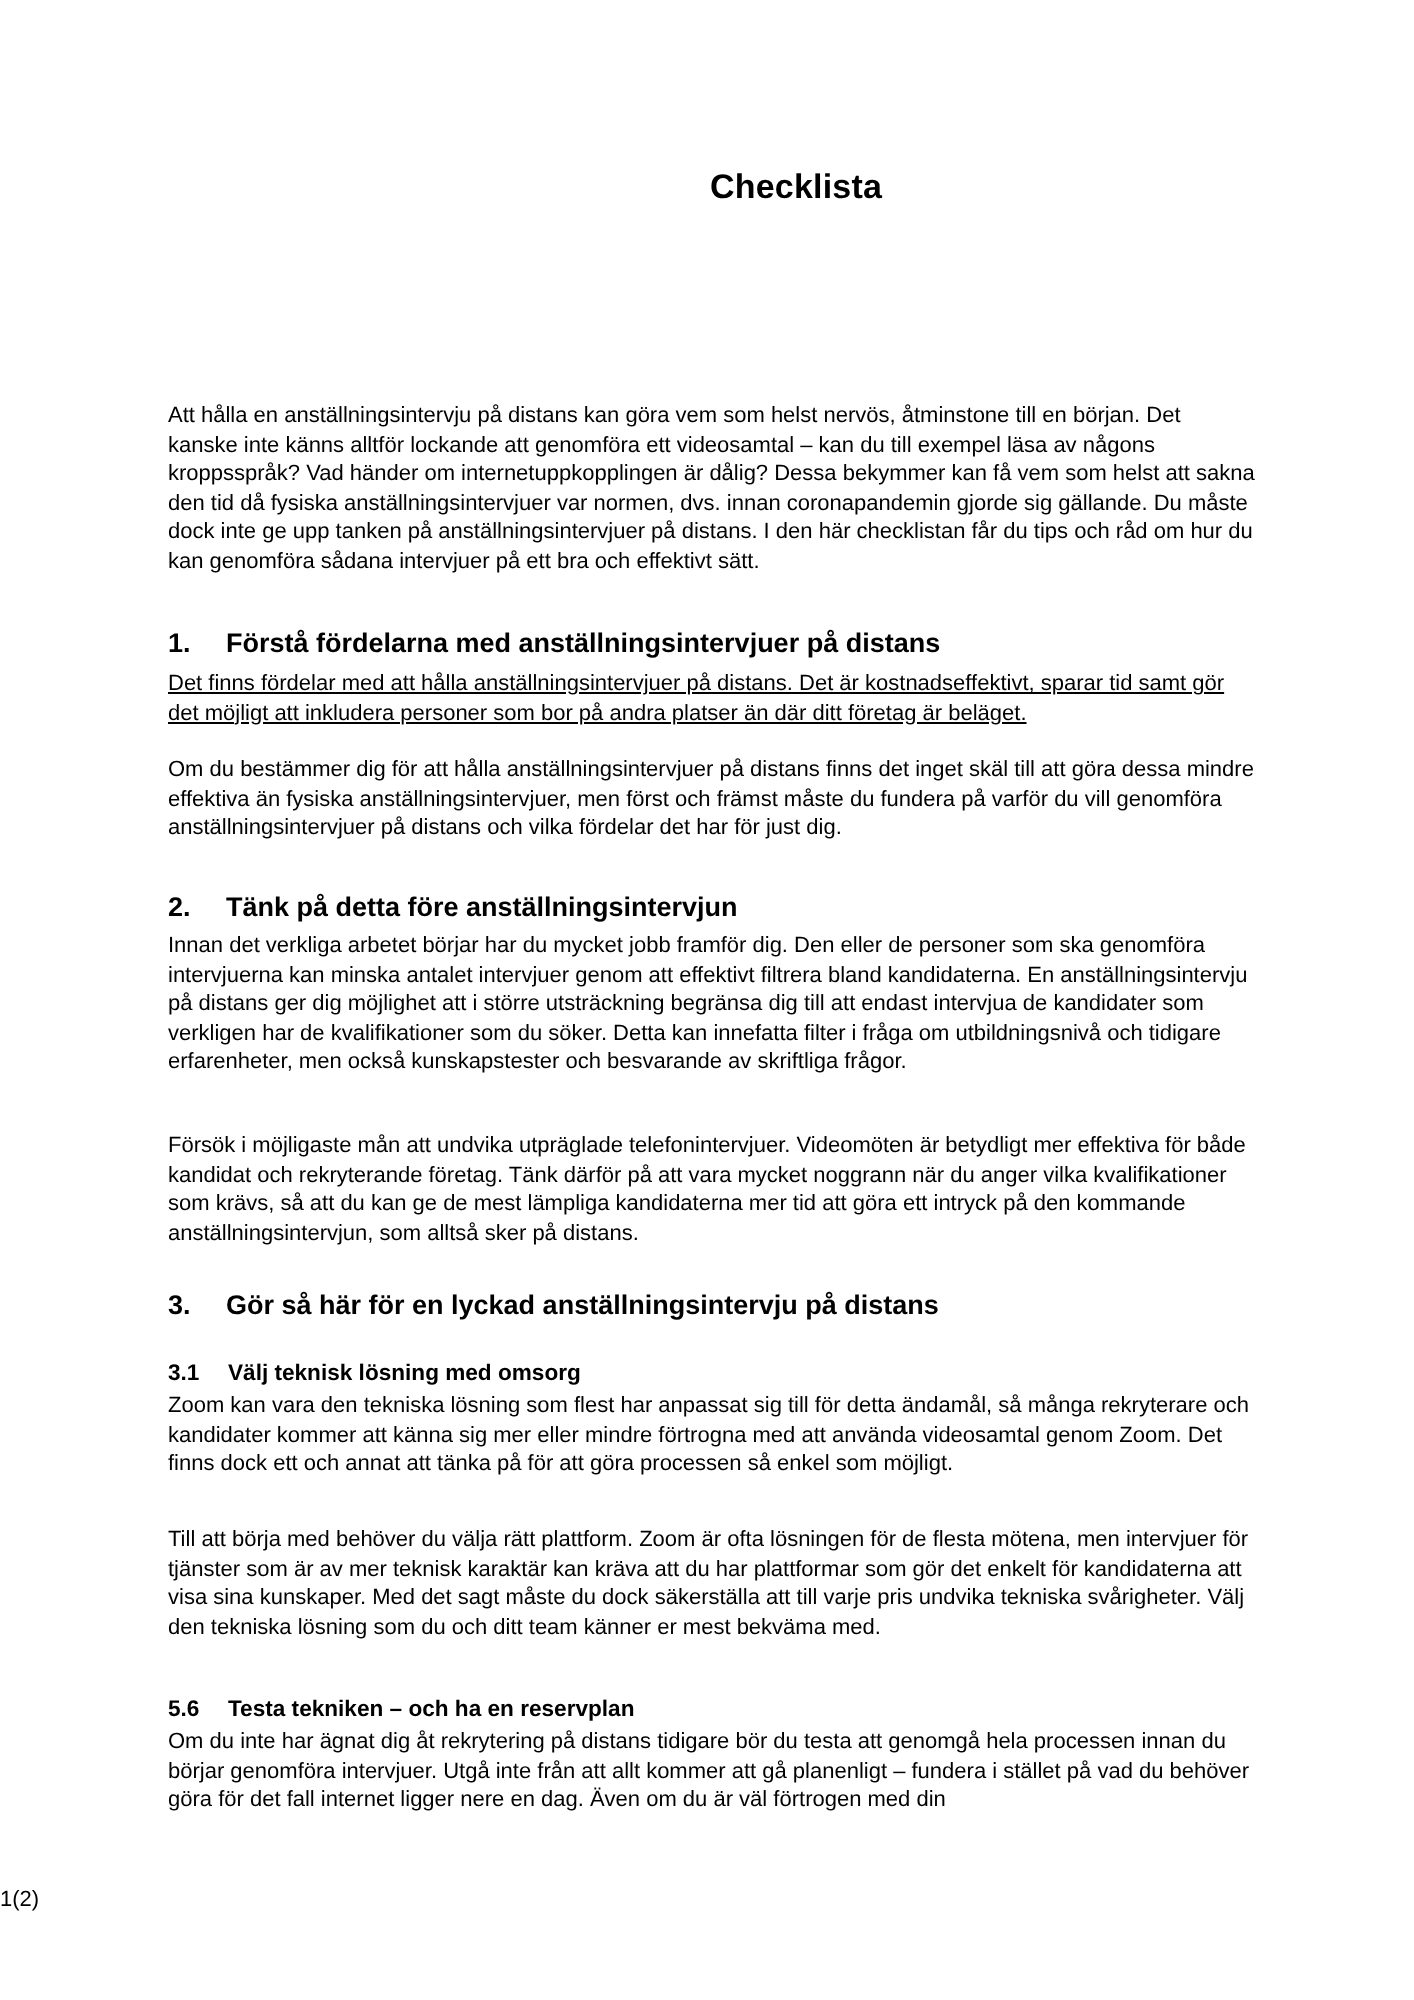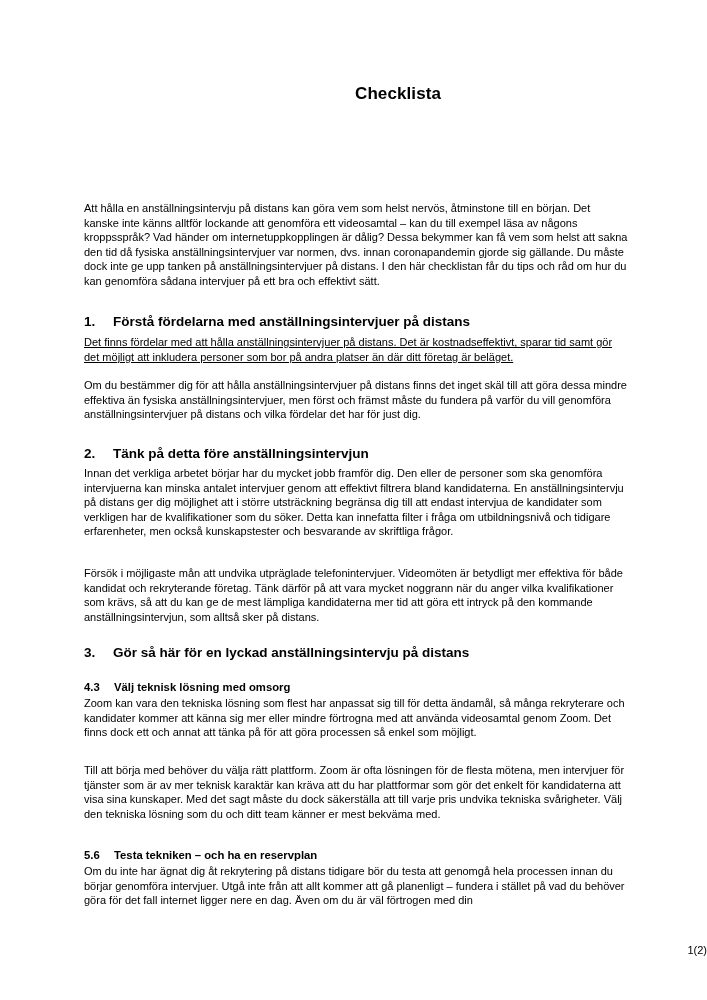--- a/index.html
+++ b/index.html
@@ -64,21 +64,21 @@
     }
     .h-l2 .h-num {
       width: 30px;
       flex-shrink: 0;
     }
 
     .footer {
       left: 0;
       top: 943px;
       width: 707px;
-      text-align: right;
+      text-align: left;
       font-size: 11px;
       line-height: 14px;
     }
   </style>
 </head>
 <body>
 
 <div class="page">
 
   <div class="abs doc-title">Checklista</div>
@@ -98,21 +98,21 @@
   </div>
   <div class="abs body-text" style="top:466px;">Innan det verkliga arbetet börjar har du mycket jobb framför dig. Den eller de personer som ska genomföra intervjuerna kan minska antalet intervjuer genom att effektivt filtrera bland kandidaterna. En anställningsintervju på distans ger dig möjlighet att i större utsträckning begränsa dig till att endast intervjua de kandidater som verkligen har de kvalifikationer som du söker. Detta kan innefatta filter i fråga om utbildningsnivå och tidigare erfarenheter, men också kunskapstester och besvarande av skriftliga frågor.</div>
   <div class="abs body-text" style="top:566px;">Försök i möjligaste mån att undvika utpräglade telefonintervjuer. Videomöten är betydligt mer effektiva för både kandidat och rekryterande företag. Tänk därför på att vara mycket noggrann när du anger vilka kvalifikationer som krävs, så att du kan ge de mest lämpliga kandidaterna mer tid att göra ett intryck på den kommande anställningsintervjun, som alltså sker på distans.</div>
 
   <div class="abs h-l1" style="top:644px;">
     <span class="h-num">3.</span>
     <span>Gör så här för en lyckad anställningsintervju på distans</span>
   </div>
 
   <div class="abs h-l2" style="top:680px;">
-    <span class="h-num">4.3</span>
+    <span class="h-num">3.1</span>
     <span>Välj teknisk lösning med omsorg</span>
   </div>
   <div class="abs body-text" style="top:696px;">Zoom kan vara den tekniska lösning som flest har anpassat sig till för detta ändamål, så många rekryterare och kandidater kommer att känna sig mer eller mindre förtrogna med att använda videosamtal genom Zoom. Det finns dock ett och annat att tänka på för att göra processen så enkel som möjligt.</div>
   <div class="abs body-text" style="top:763px;">Till att börja med behöver du välja rätt plattform. Zoom är ofta lösningen för de flesta mötena, men intervjuer för tjänster som är av mer teknisk karaktär kan kräva att du har plattformar som gör det enkelt för kandidaterna att visa sina kunskaper. Med det sagt måste du dock säkerställa att till varje pris undvika tekniska svårigheter. Välj den tekniska lösning som du och ditt team känner er mest bekväma med.</div>
 
   <div class="abs h-l2" style="top:848px;">
     <span class="h-num">5.6</span>
     <span>Testa tekniken – och ha en reservplan</span>
   </div>
   <div class="abs body-text" style="top:864px;">Om du inte har ägnat dig åt rekrytering på distans tidigare bör du testa att genomgå hela processen innan du börjar genomföra intervjuer. Utgå inte från att allt kommer att gå planenligt – fundera i stället på vad du behöver göra för det fall internet ligger nere en dag. Även om du är väl förtrogen med din</div>

